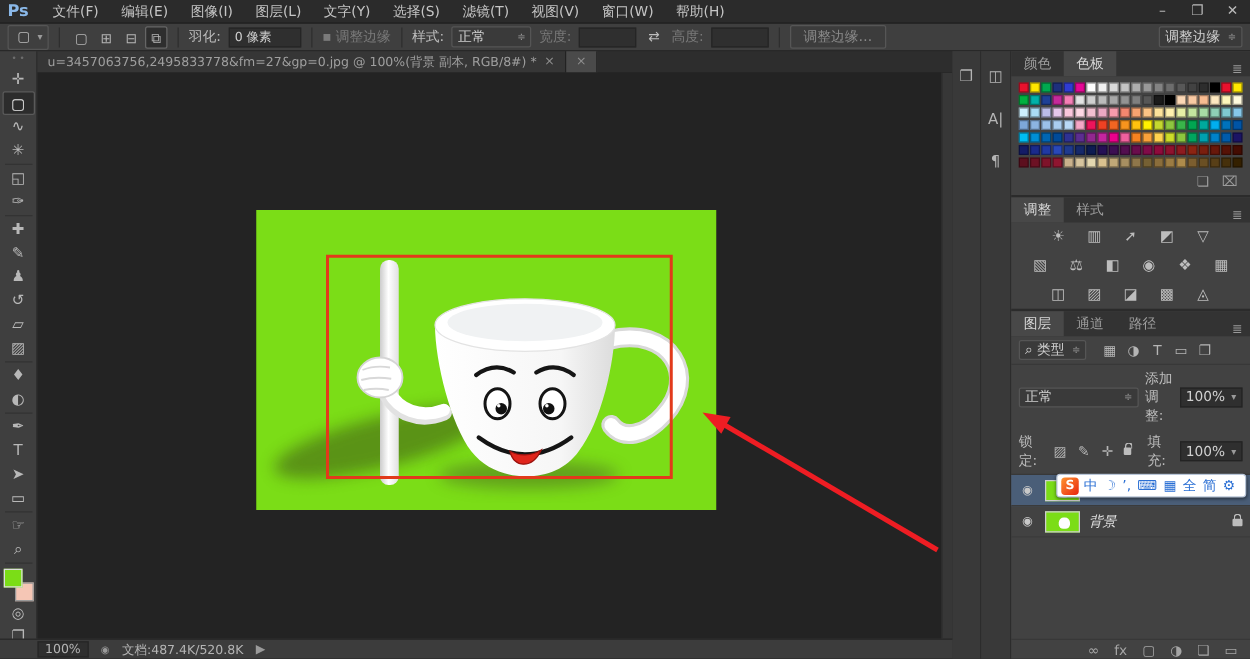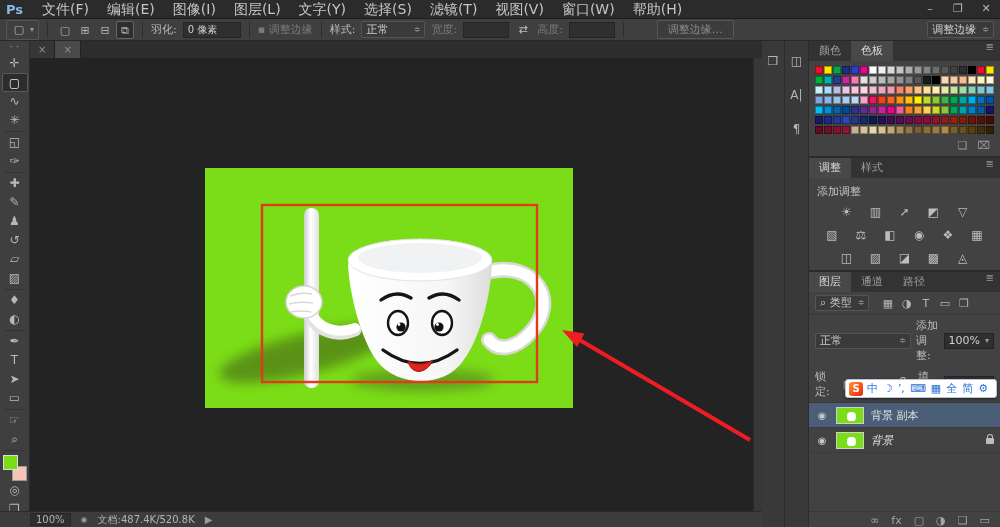--- a/index.html
+++ b/index.html
@@ -2,38 +2,38 @@
 <html><head>
 <meta charset="utf-8">
 <style>
   * { margin:0; padding:0; box-sizing:border-box; }
   html,body { width:1000px; height:527px; overflow:hidden; }
   body { font-family:"DejaVu Sans", sans-serif; font-size:11px; color:#c9c9c9; background:#262626; position:relative; }
 
   
   #titlebar { position:absolute; left:0; top:0; width:1000px; height:19px; background:#2b2b2b; border-bottom:1px solid #1d1d1d; display:flex; align-items:center; }
   #ps-logo { color:#8ab8e8; font-weight:bold; font-size:13px; padding:0 10px 0 6px; }
-  .menu-item { padding:0 9px; height:19px; line-height:19px; color:#c5c5c5; font-size:14px; cursor:default; }
+  .menu-item { padding:0 9px; height:19px; line-height:19px; color:#c5c5c5; font-size:11px; cursor:default; }
   #win-controls { margin-left:auto; display:flex; }
   .win-btn { width:28px; height:17px; text-align:center; line-height:16px; color:#b9b9b9; font-size:11px; }
 
   
   #optionsbar { position:absolute; left:0; top:19px; width:1000px; height:22px; background:#3f3f3f; border-bottom:1px solid #282828; display:flex; align-items:center; gap:6px; padding:0 6px; }
   .opt-sep { width:1px; height:16px; background:#2e2e2e; margin:0 2px; }
   #tool-preset { display:flex; align-items:center; gap:3px; padding:1px 4px; border:1px solid #555; border-radius:2px; }
   .glyph-box { display:inline-block; width:16px; height:16px; line-height:15px; text-align:center; color:#bdbdbd; font-size:11px; }
   .mode-btn { width:18px; height:18px; line-height:17px; text-align:center; color:#b5b5b5; border:1px solid transparent; border-radius:2px; font-size:11px; }
   .mode-btn.active { background:#2e2e2e; border-color:#666; }
   .opt-label { color:#bdbdbd; }
   .opt-label.dim { color:#7a7a7a; }
   .opt-input { background:#2f2f2f; border:1px solid #252525; color:#cfcfcf; height:16px; width:58px; font-size:10px; padding:0 4px; font-family:"DejaVu Sans", sans-serif; }
   .opt-input.small { width:46px; }
   .opt-select { background:#3a3a3a; border:1px solid #555; border-radius:2px; height:17px; line-height:16px; padding:0 4px; min-width:64px; display:inline-flex; justify-content:space-between; align-items:center; gap:6px; color:#cfcfcf; }
   .sel-arrow { font-size:8px; color:#9a9a9a; }
-  #refine-edge { border:1px solid #565656; border-radius:2px; padding:1px 10px; color:#8a8a8a; background:#3c3c3c;margin-left:25px; }
+  #refine-edge { border:1px solid #565656; border-radius:2px; padding:1px 10px; color:#8a8a8a; background:#3c3c3c; }
   #workspace-picker { margin-left:auto; }
 
   
   #toolbar { position:absolute; left:0; top:41px; width:30px; height:470px; background:#3f3f3f; border-right:1px solid #2a2a2a; display:flex; flex-direction:column; align-items:center; overflow:hidden; }
   #toolbar-grip { width:100%; height:13px; text-align:center; color:#6d6d6d; font-size:7px; line-height:13px; }
   .tool { width:26px; height:19px; line-height:19px; text-align:center; color:#b8b8b8; font-size:12px; border-radius:2px; flex:0 0 auto; }
   .tool.active { background:#2c2c2c; border:1px solid #5a5a5a; color:#e8e8e8; }
   .tool-sep { width:22px; height:1px; background:#333; margin:1px 0; flex:0 0 auto; }
   #color-chips { position:relative; width:24px; height:26px; margin-top:3px; flex:0 0 auto; }
   #fg-chip { position:absolute; left:0; top:0; width:15px; height:15px; border:1px solid #dcdcdc; z-index:2; }
@@ -52,21 +52,21 @@
   #doc-vscroll { position:absolute; right:0; top:0; width:9px; height:453px; background:#373737; border-left:1px solid #2b2b2b; }
 
   
   #dock { position:absolute; left:762px; top:41px; width:238px; height:486px; background:#3a3a3a; display:flex; }
   #collapse-col1 { width:26px; background:#393939; border-right:1px solid #2c2c2c; padding-top:10px; text-align:center; }
   #collapse-col2 { width:32px; background:#393939; border-right:1px solid #2c2c2c; padding-top:10px; display:flex; flex-direction:column; align-items:center; gap:14px; }
   .dock-icon { width:22px; height:20px; line-height:20px; text-align:center; color:#b5b5b5; font-size:12px; }
   #panel-col { flex:1; display:flex; flex-direction:column; }
 
   .panel { background:#424242; border-bottom:2px solid #2b2b2b; }
-  .panel-tabs { display:flex; align-items:flex-start; height:20px; background:#333333; }
+  .panel-tabs { display:flex; align-items:flex-end; height:20px; background:#333333; }
   .panel-tab { padding:0 10px; height:20px; line-height:20px; font-size:11px; color:#9d9d9d; }
   .panel-tab.active { background:#484848; color:#d8d8d8; }
   .panel-menu { margin-left:auto; padding-right:6px; color:#9a9a9a; font-size:10px; }
 
   
   #swatch-grid { padding:5px 6px 2px 6px; display:grid; grid-template-columns:repeat(20, 8px); grid-auto-rows:9px; gap:1px; }
   .swatch { width:8px; height:8px; border:1px solid rgba(0,0,0,.35); }
   #swatch-footer { display:flex; justify-content:flex-end; gap:10px; padding:2px 10px 4px; color:#9a9a9a; }
 
   
@@ -200,20 +200,21 @@
     <div id="fg-chip" style="background: rgb(123, 221, 23);"></div>
     <div id="bg-chip" style="background: rgb(245, 198, 181);"></div>
   </div>
   <div class="tool">◎</div>
   <div class="tool">❐</div>
 </div>
 
 <div id="docarea">
   <div id="tabbar">
       <div class="doc-tab">
+        <span>u=3457063756,2495833778&amp;fm=27&amp;gp=0.jpg @ 100%(背景 副本, RGB/8#) *</span>
         <span class="tab-close">×</span>
       </div>
       <div class="doc-tab active">
         <span class="tab-close">×</span>
       </div>
     </div>
   <div id="canvas-wrap">
     <div id="canvas-img">
       <svg width="368" height="240" viewBox="0 0 368 240">
         <defs>
@@ -435,21 +436,20 @@
           <span>⌧</span>
         </div>
     </div>
 
     <div class="panel" id="adjustments-panel">
       <div class="panel-tabs" id="adj-tabs">
           <span class="panel-tab active">调整</span>
           <span class="panel-tab">样式</span>
           <span class="panel-menu">≣</span>
         </div>
-      <div id="adj-label">添加调整</div>
       <div id="adj-rows">
           <div class="adj-row">
             <span class="adj-icon">☀</span>
             <span class="adj-icon">▥</span>
             <span class="adj-icon">➚</span>
             <span class="adj-icon">◩</span>
             <span class="adj-icon">▽</span>
           </div>
           <div class="adj-row">
             <span class="adj-icon">▧</span>

